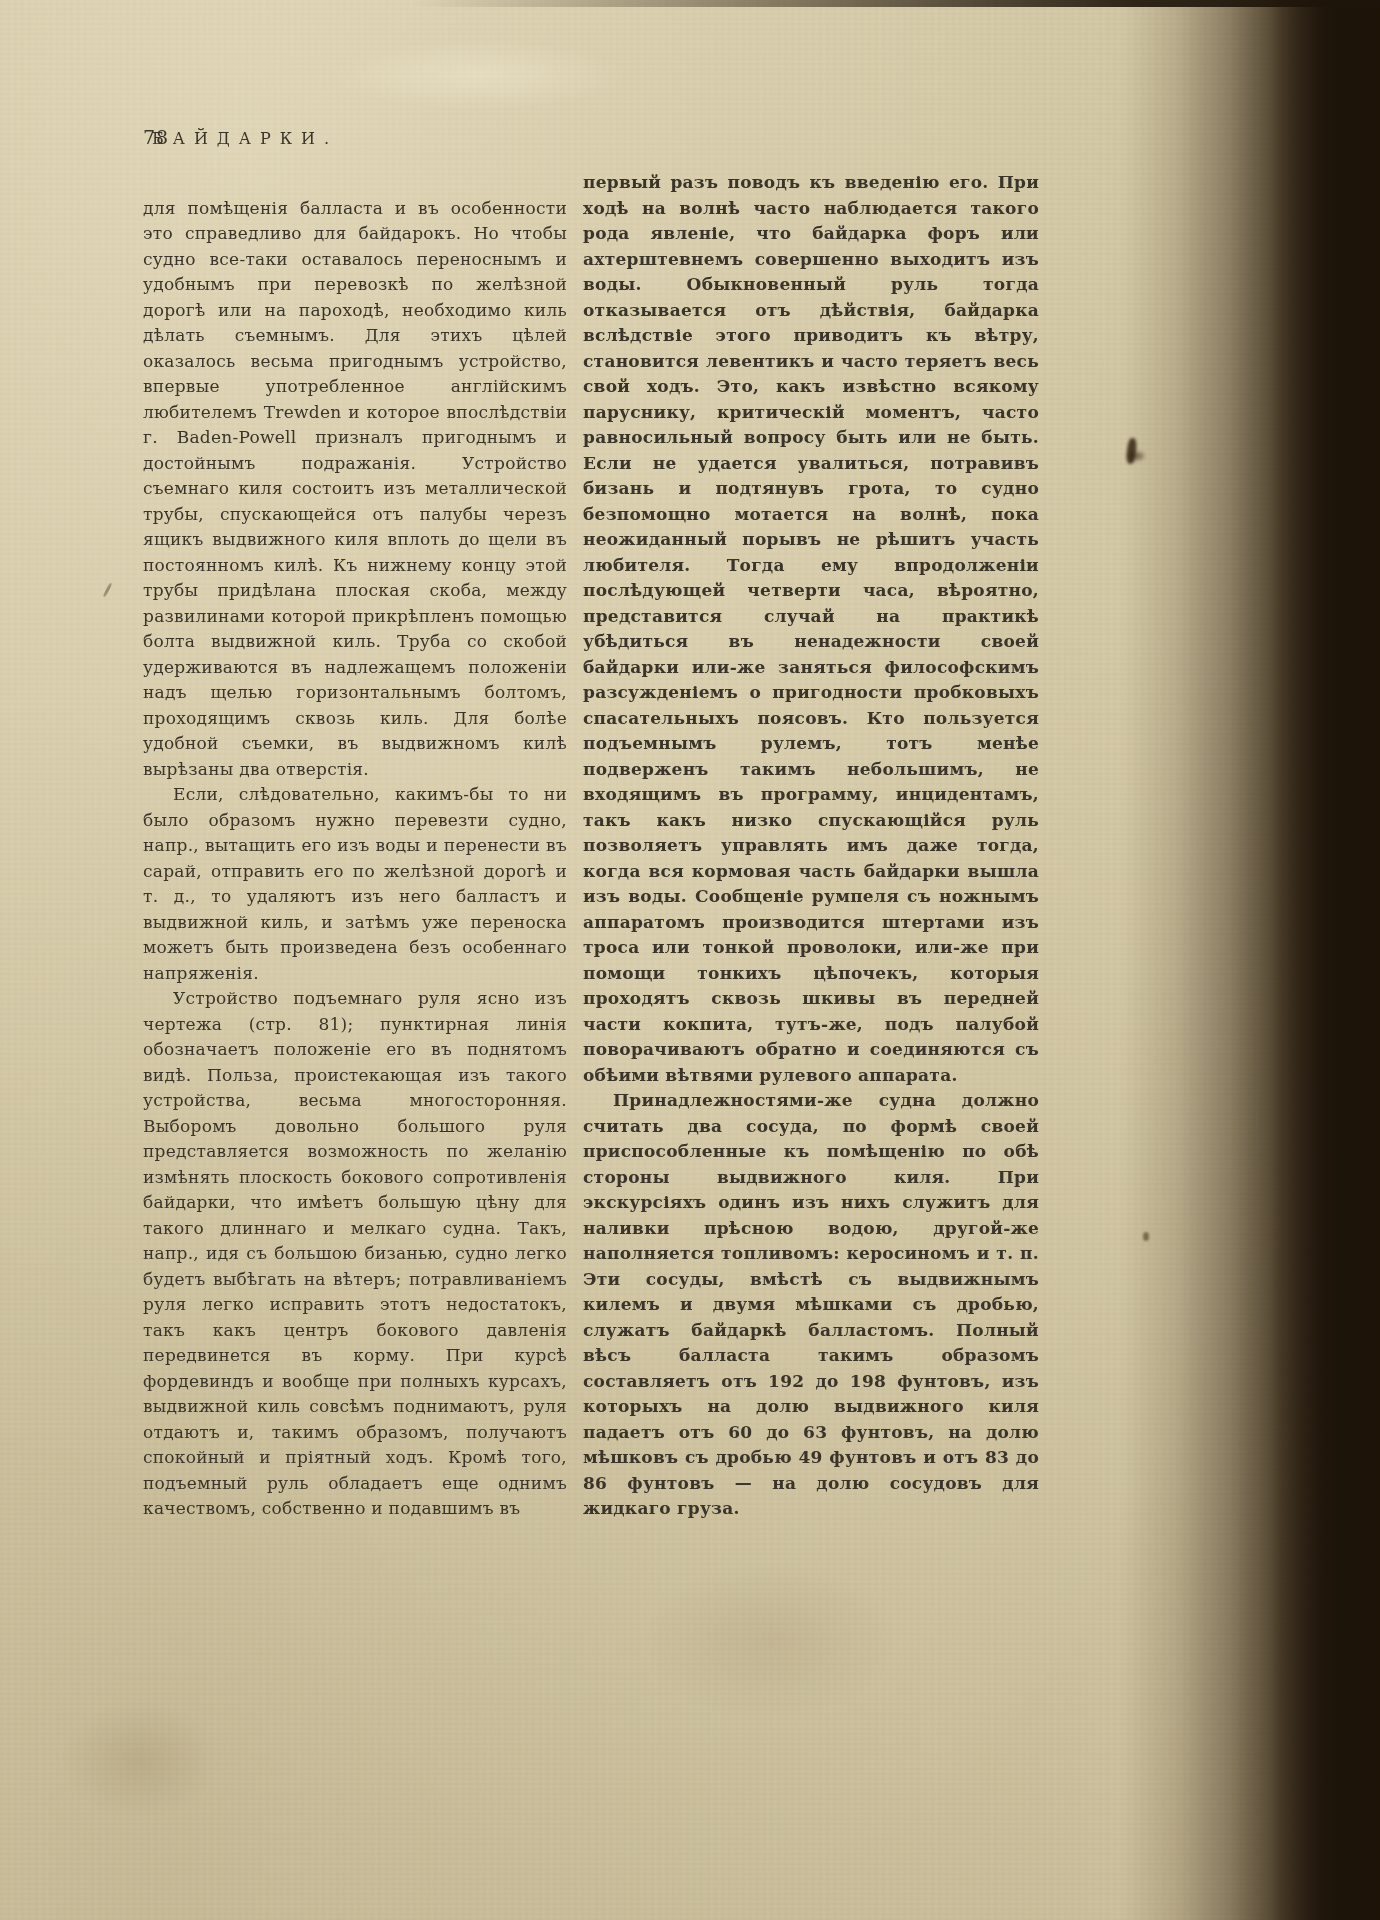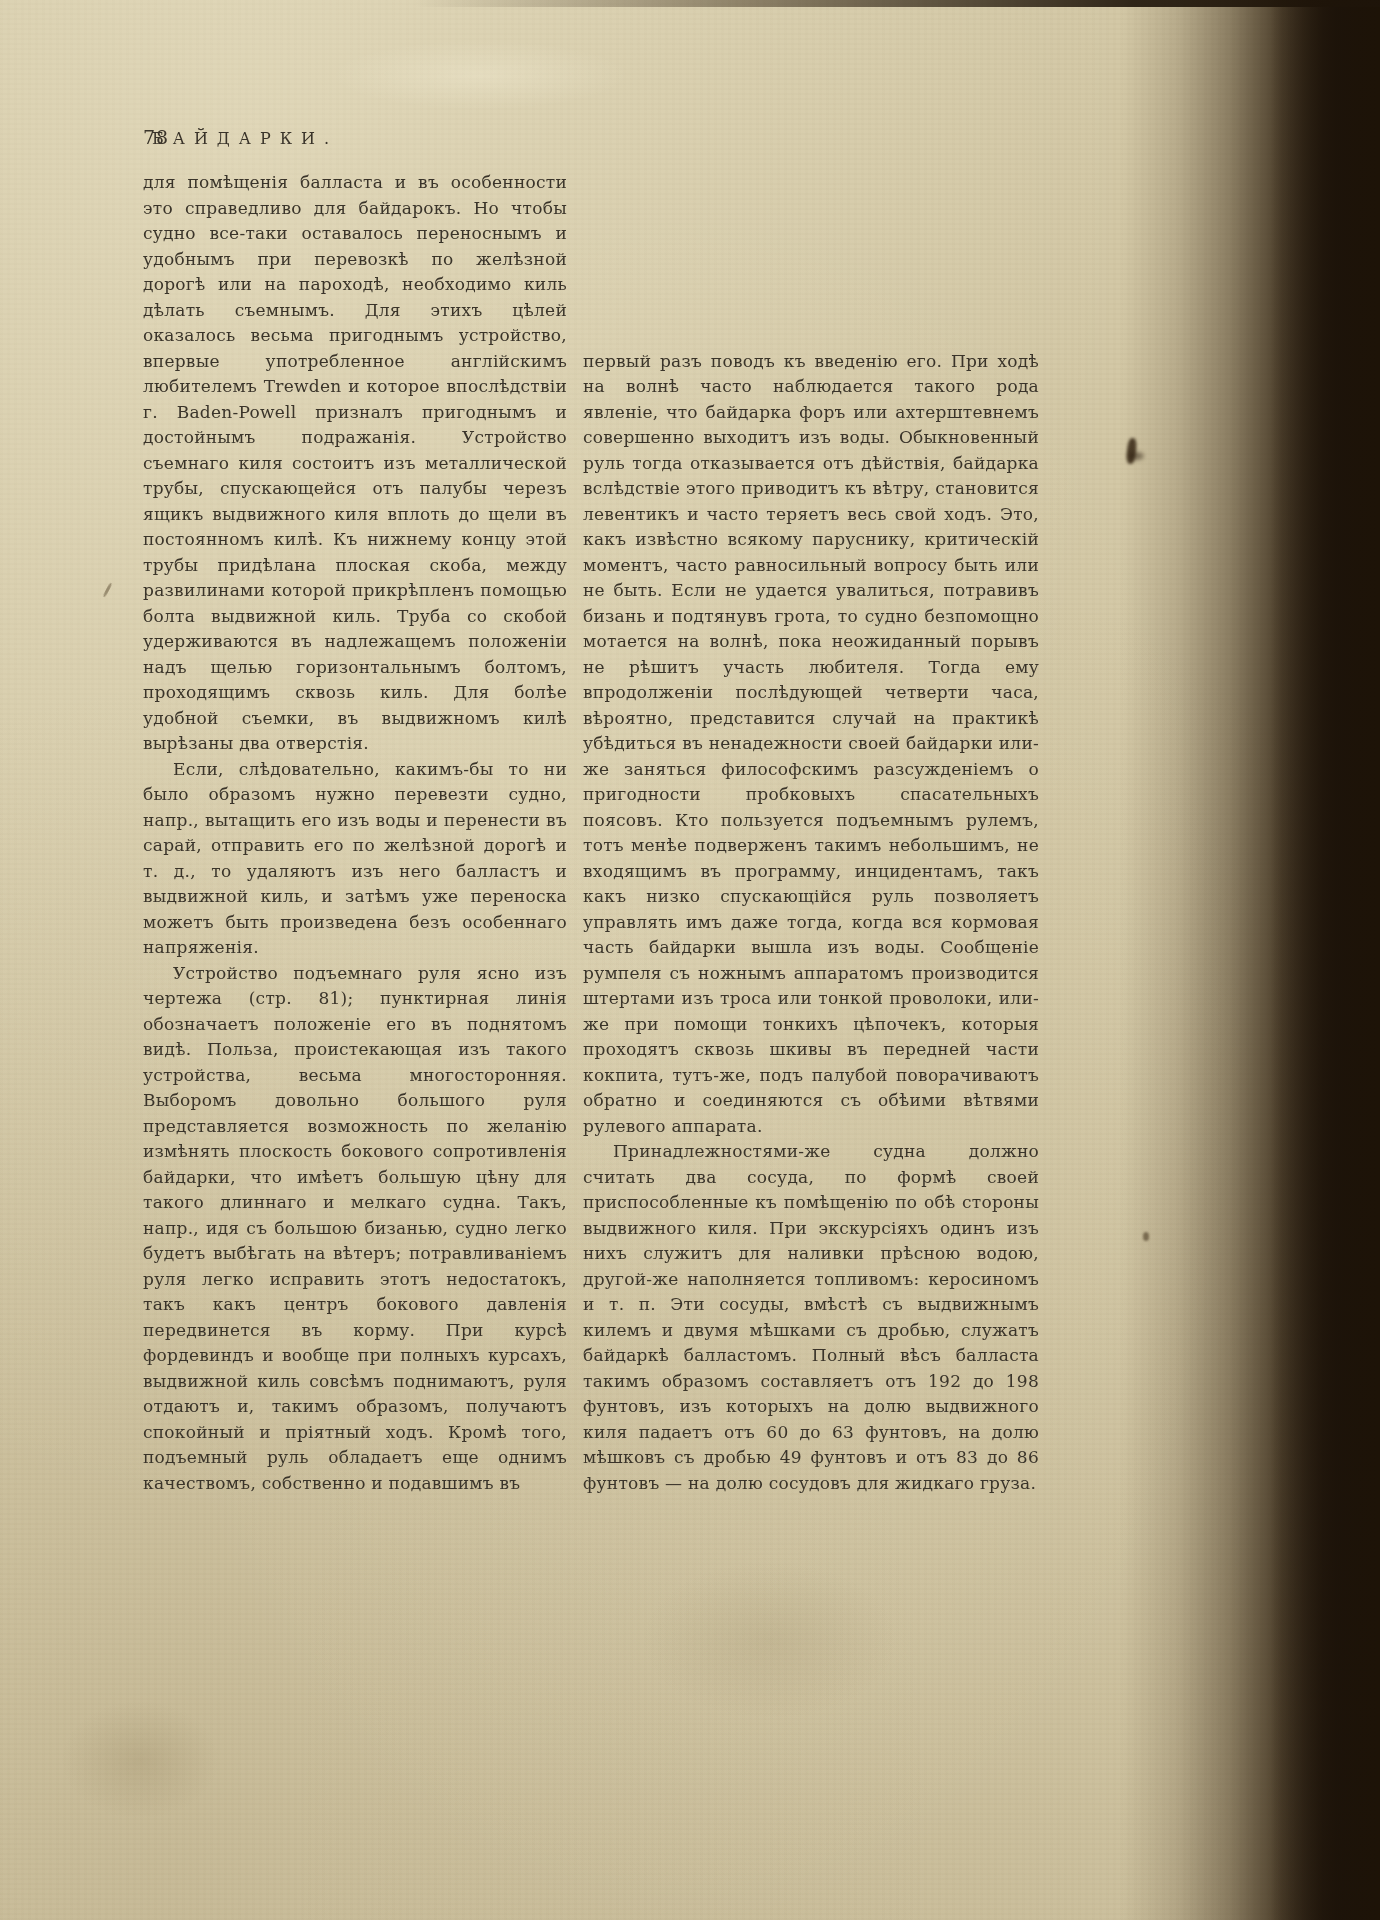--- a/index.html
+++ b/index.html
@@ -67,21 +67,21 @@
     position:absolute;top:170px;left:143px;width:897px;
     display:flex;align-items:flex-end;
     color:var(--ink);
   }
   .col{
     font-size:17px;line-height:25.5px;
     text-align:justify;
     letter-spacing:0.015em;
   }
   .col.left{width:424px;}
-  .col.right{width:456px;}
+  .col.right{width:456px;font-weight:bold;}
   .col-rule{
     width:1px;background:var(--rule);
     margin:0 7px 0 8px;
   }
   .para{margin:0;padding:0;}
   .para.indent{text-indent:30px;}
   
   .speck{position:absolute;pointer-events:none;border-radius:50%;}
   .speck.s1{left:1127px;top:438px;width:9px;height:26px;background:rgba(52,36,18,0.85);filter:blur(1.5px);border-radius:40%;transform:rotate(6deg);}
   .speck.s2{left:106px;top:582px;width:3px;height:16px;background:rgba(70,56,32,0.45);filter:blur(0.7px);transform:rotate(28deg);}

